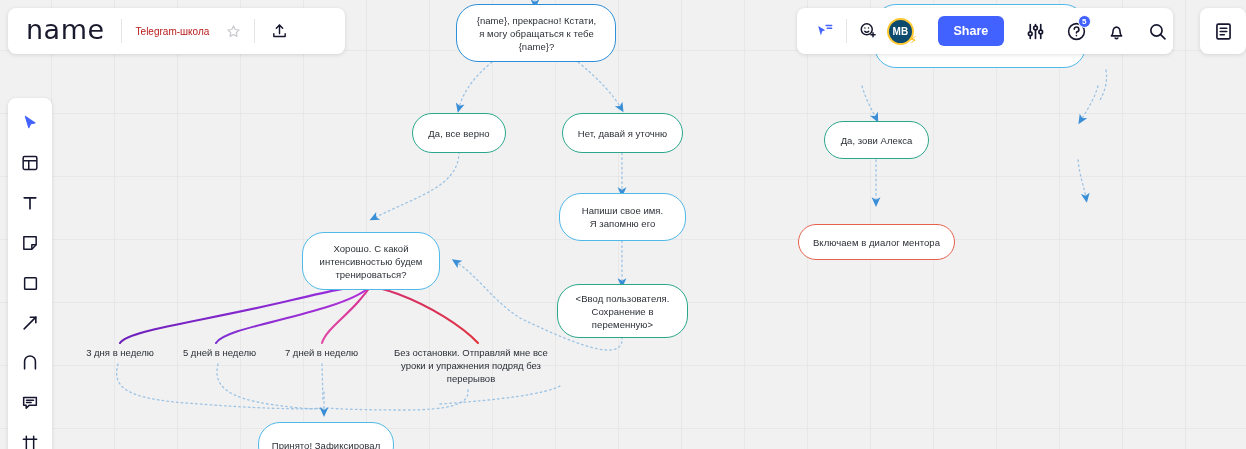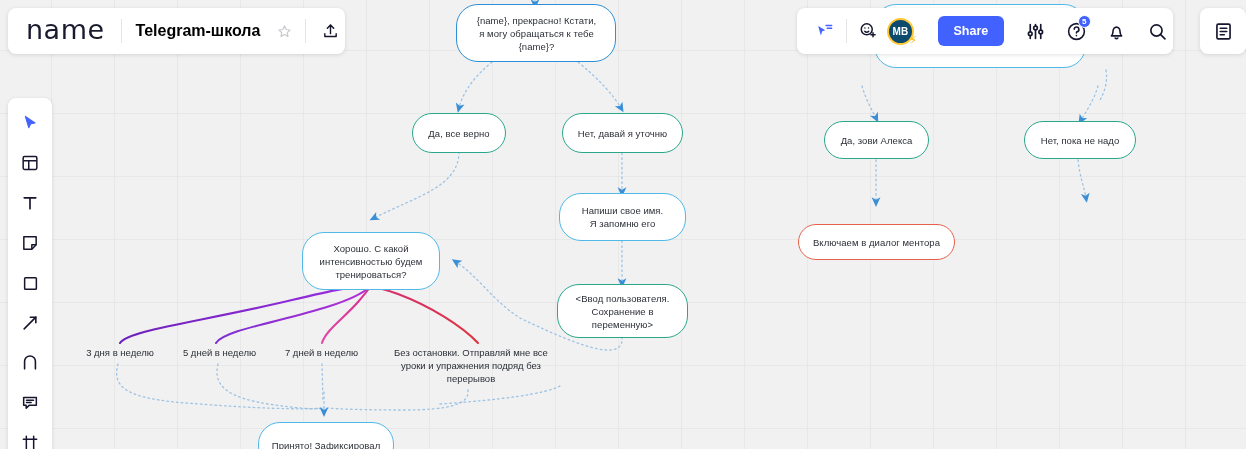--- a/index.html
+++ b/index.html
@@ -63,21 +63,21 @@
   }
   .miro-logo {
     font-family: "DejaVu Sans", sans-serif;
     font-size: 27px; font-weight: 500; color: #1a1a2e;
     letter-spacing: .5px;
     padding: 0 16px 0 18px; line-height: 1;
     margin-top: -3px;
   }
   .vsep { width: 1px; height: 24px; background: #e4e4e8; }
   .board-title {
-    font-size: 16px; color: #000000; font-weight: 700;
+    font-size: 10px; color: #b91c1c; font-weight: 400;
     padding: 0 9px 0 14px; white-space: nowrap;
   }
   .hdr-ico { display:flex; align-items:center; justify-content:center; width:30px; height:30px; cursor:pointer; }
 
   
   #header-right {
     position: absolute; left: 797px; top: 8px;
     height: 46px; width: 376px;
     background: #fff; border-radius: 8px;
     box-shadow: 0 1px 4px rgba(0,0,0,.12);
@@ -212,21 +212,20 @@
   <div class="node n-lightblue" style="left:559px; top:193px; width:127px; height:48px;">Напиши свое имя.
 Я запомню его</div>
   <div class="node n-green" style="left:557px; top:284px; width:131px; height:54px;">&lt;Ввод пользователя.
 Сохранение в
 переменную&gt;</div>
   <div class="node n-lightblue" style="left:302px; top:232px; width:138px; height:58px;">Хорошо. С какой
 интенсивностью будем
 тренироваться?</div>
   <div class="node n-lightblue" style="left:258px; top:422px; width:136px; height:46px;">Принято! Зафиксировал</div>
   <div class="node n-green" style="left:824px; top:121px; width:105px; height:38px;">Да, зови Алекса</div>
-  <div class="node n-green" style="left:1024px; top:121px; width:112px; height:38px;">Нет, пока не надо</div>
   <div class="node n-red" style="left:798px; top:224px; width:157px; height:36px;">Включаем в диалог ментора</div>
   <div class="node n-lightblue" style="left:874px; top:4px;  width:212px; height:64px;"></div>
 
   <div class="plainlabel" style="left:72px;  top:346px; width:96px;">3 дня в неделю</div>
   <div class="plainlabel" style="left:170px; top:346px; width:99px;">5 дней в неделю</div>
   <div class="plainlabel" style="left:272px; top:346px; width:99px;">7 дней в неделю</div>
   <div class="plainlabel" style="left:388px; top:346px; width:166px;">Без остановки. Отправляй мне все
 уроки и упражнения подряд без
 перерывов</div>
 

